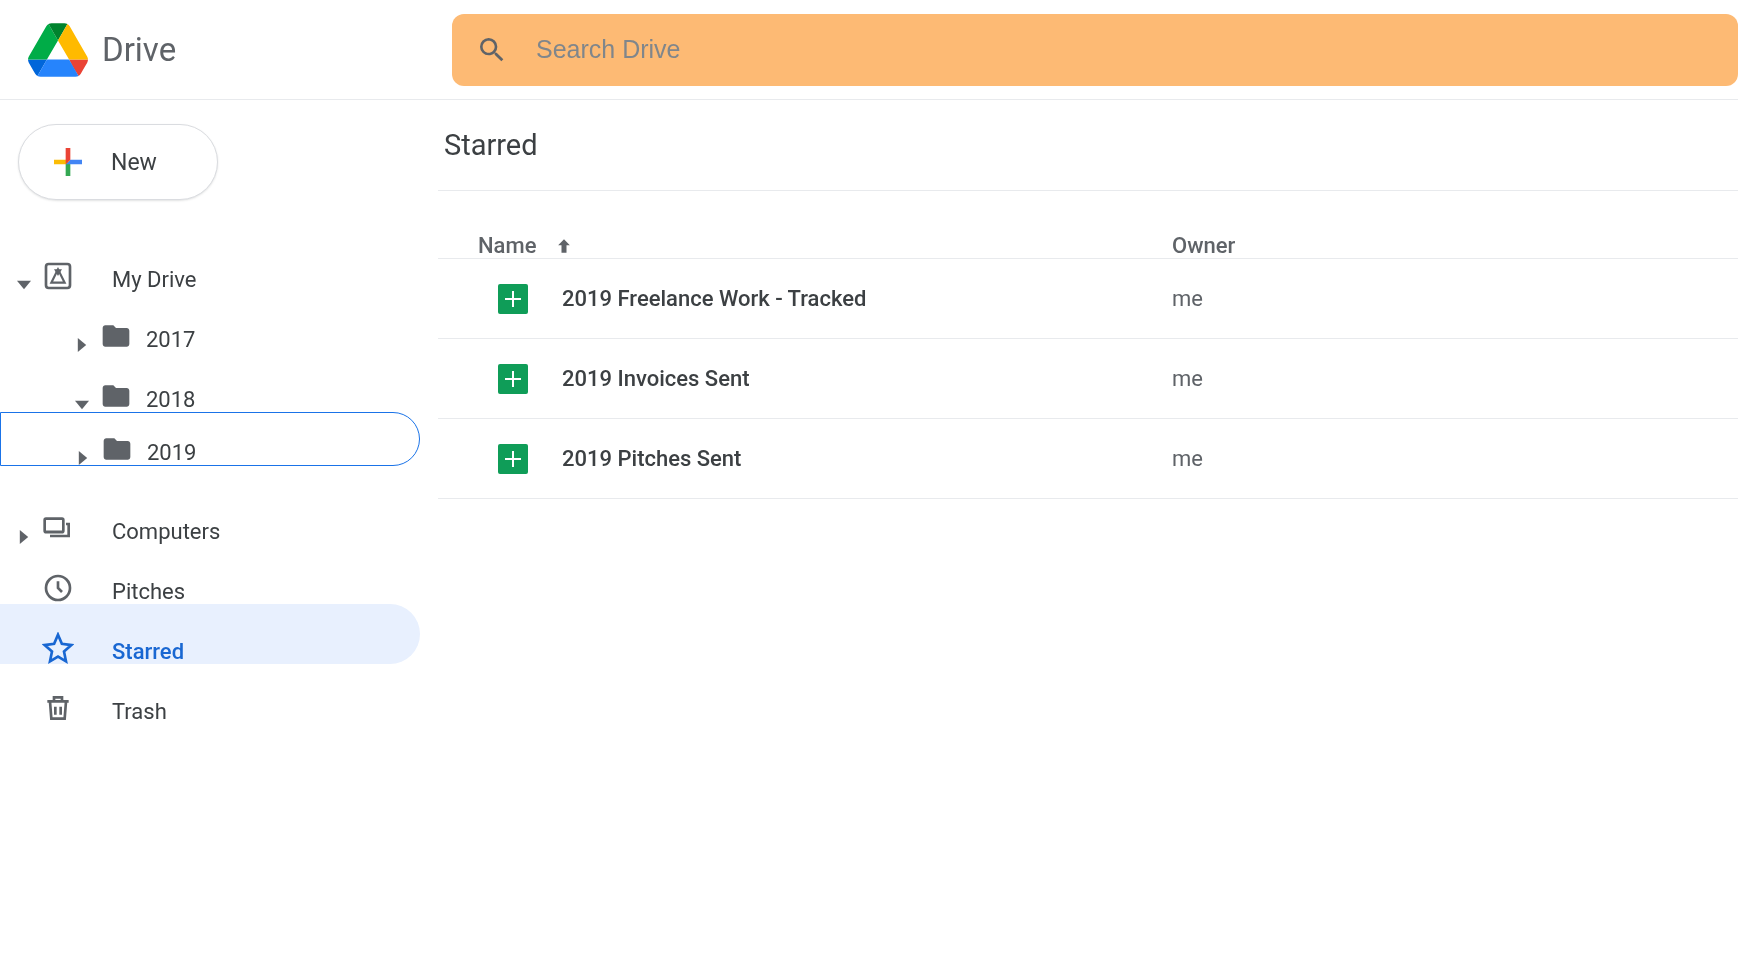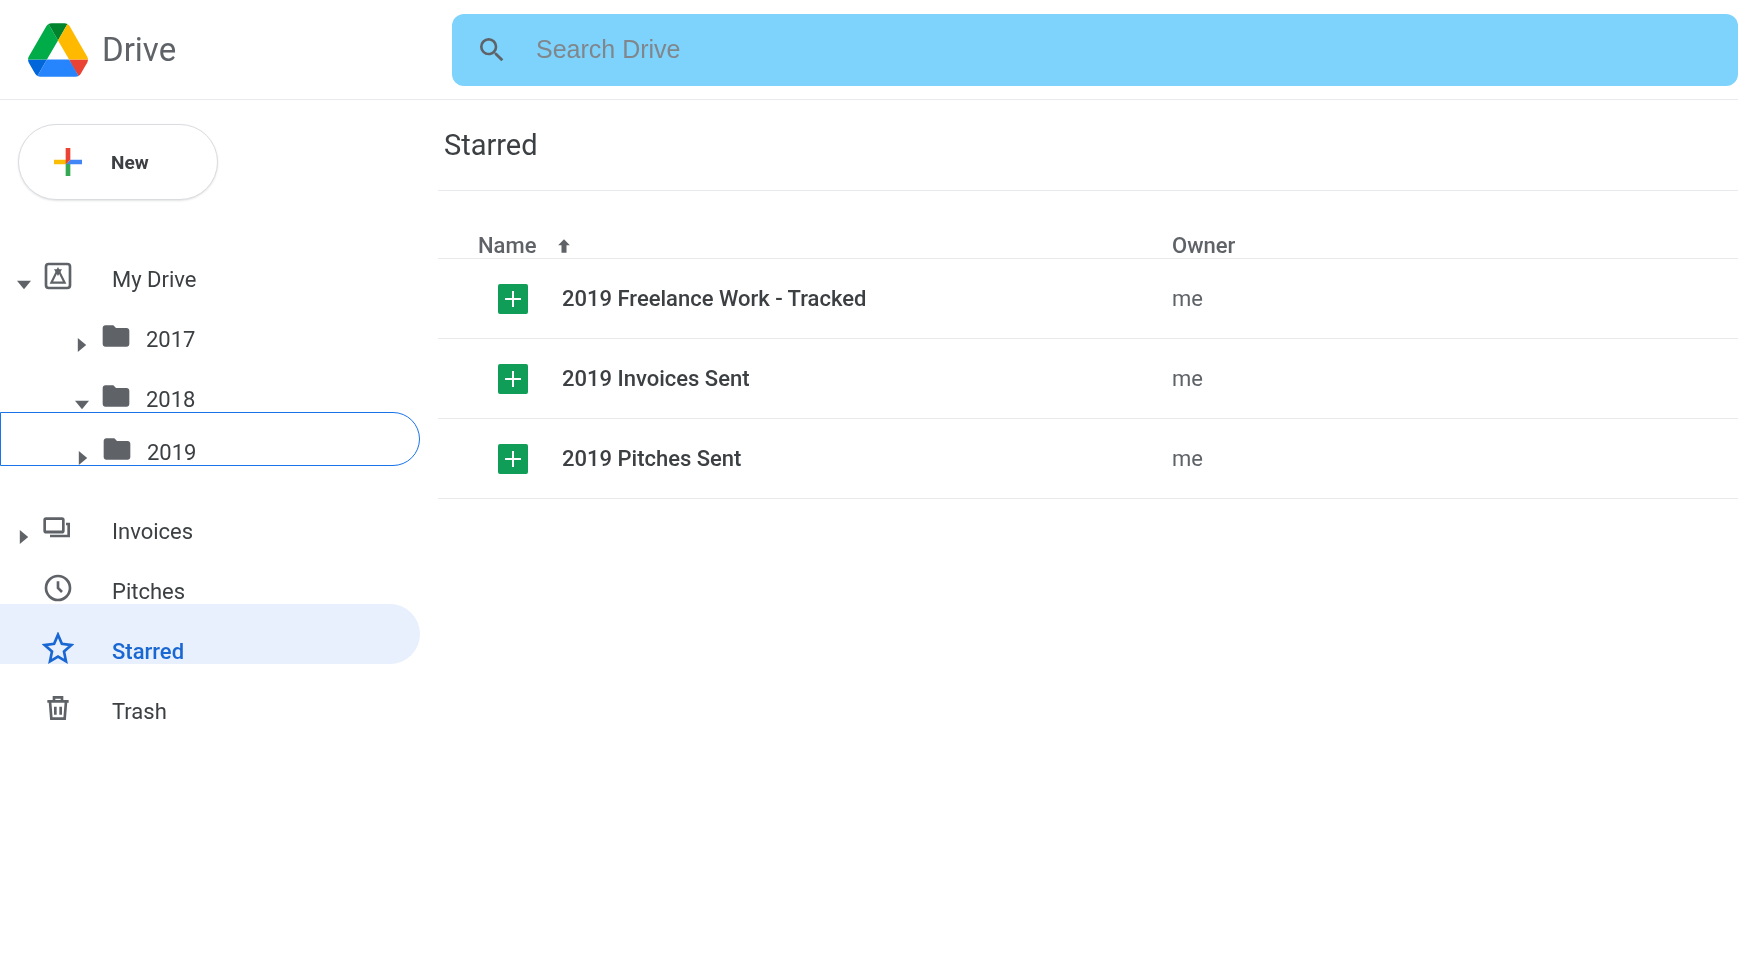--- a/index.html
+++ b/index.html
@@ -30,21 +30,21 @@
     }
     .drive-title {
       font-size: 33px;
       color: #5f6368;
       margin-left: 14px;
       font-weight: 400;
     }
     .search-bar {
       flex: 1;
       height: 72px;
-      background: #7dd3fc;
+      background: #fdba74;
       border-radius: 12px;
       display: flex;
       align-items: center;
       padding: 0 24px;
       margin-right: 0;
     }
     .search-icon-svg {
       width: 32px;
       height: 32px;
       fill: #5f6368;
@@ -76,22 +76,22 @@
       background: #fff;
       display: flex;
       align-items: center;
       padding-left: 28px;
       box-shadow: 0 1px 2px rgba(60,64,67,.15);
       cursor: pointer;
       margin-bottom: 32px;
     }
     .plus-icon-svg { width: 42px; height: 42px; }
     .new-label {
-      font-size: 19px;
-      font-weight: 700;
+      font-size: 23px;
+      font-weight: 400;
       color: #3c4043;
       margin-left: 22px;
     }
     .nav-item {
       display: flex;
       align-items: flex-end;
       height: 60px;
       border-radius: 0 30px 30px 0;
       cursor: pointer;
       padding-left: 14px;
@@ -295,21 +295,21 @@
       <span class="tree-expand">
           <svg viewBox="0 0 10 10">
             <path d="M2 0 L8 5 L2 10 Z"></path>
           </svg>
         </span>
       <svg class="nav-icon" viewBox="0 0 24 24" fill="none" stroke="#5f6368" stroke-width="2">
           <rect x="2" y="5" width="14" height="10" rx="1"></rect>
           <path d="M6 18h14v-9h-2"></path>
           <path d="M2 15h14"></path>
         </svg>
-      <span class="nav-label">Invoices</span>
+      <span class="nav-label">Computers</span>
     </div>
 
 
     <div class="nav-item">
       <span class="tree-expand"></span>
       <svg class="nav-icon" viewBox="0 0 24 24" fill="none" stroke="#5f6368" stroke-width="2">
           <circle cx="12" cy="12" r="9"></circle>
           <path d="M12 7v5l3 3"></path>
         </svg>
       <span class="nav-label">Pitches</span>

